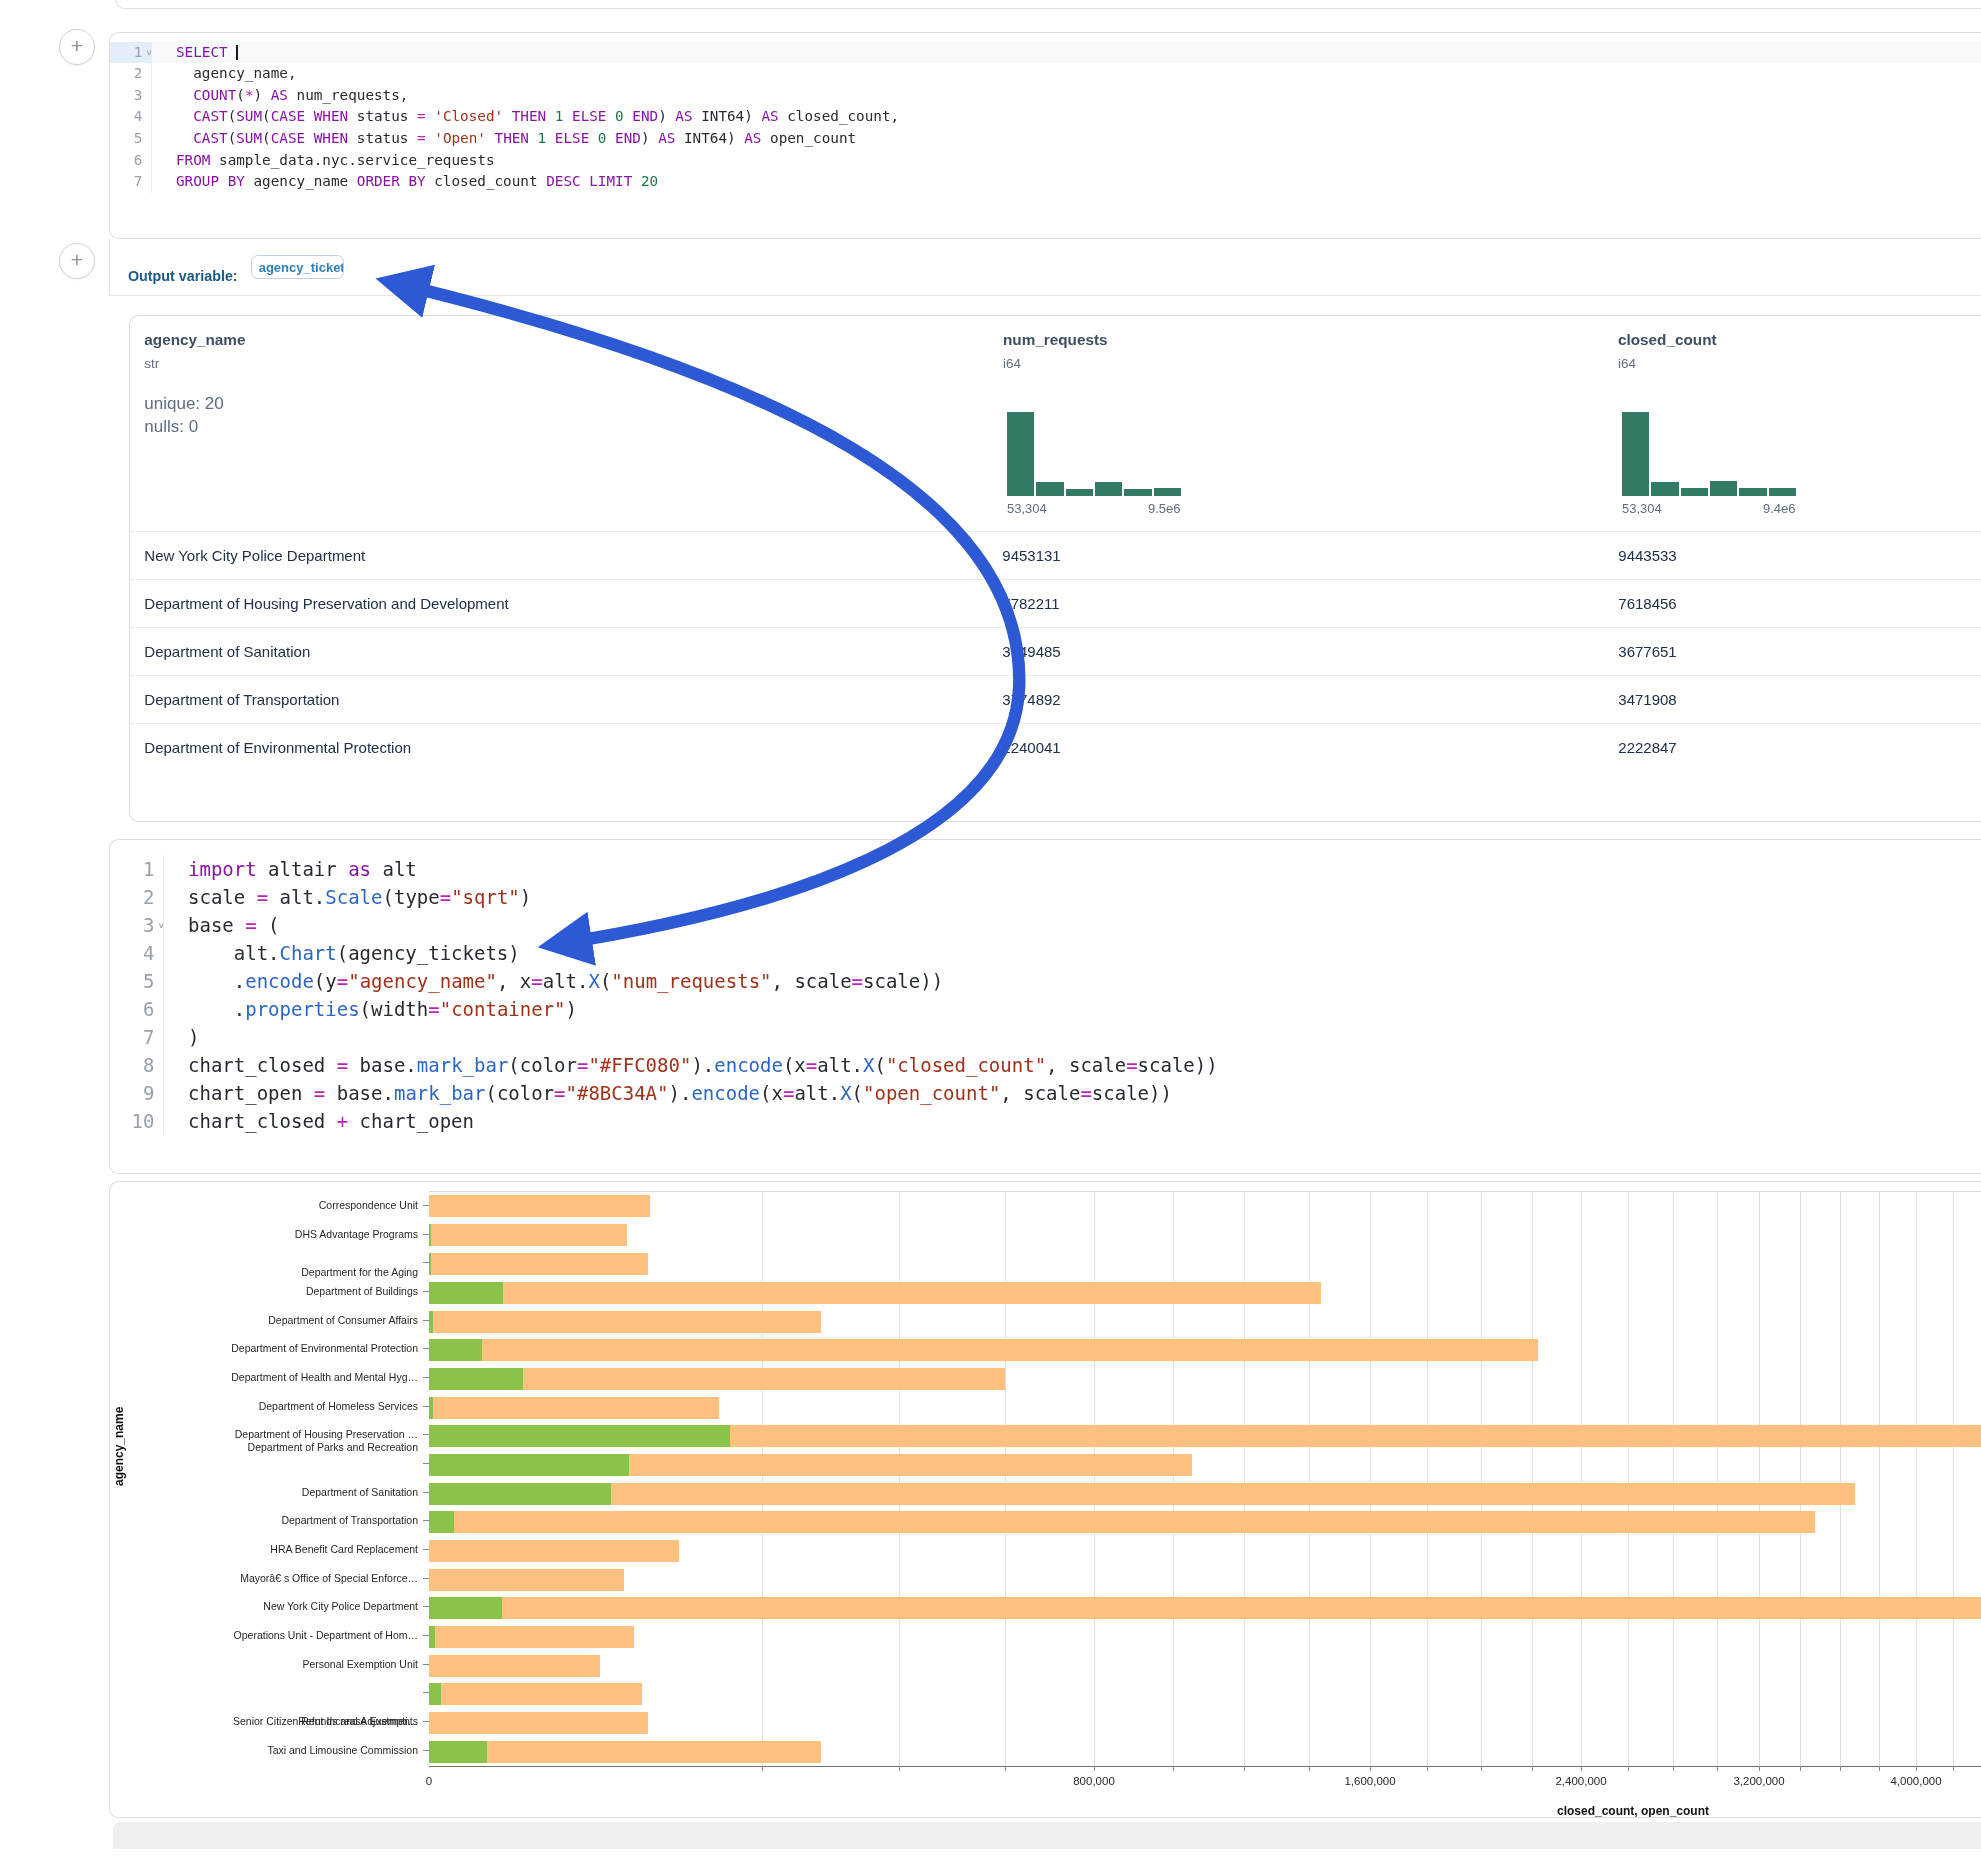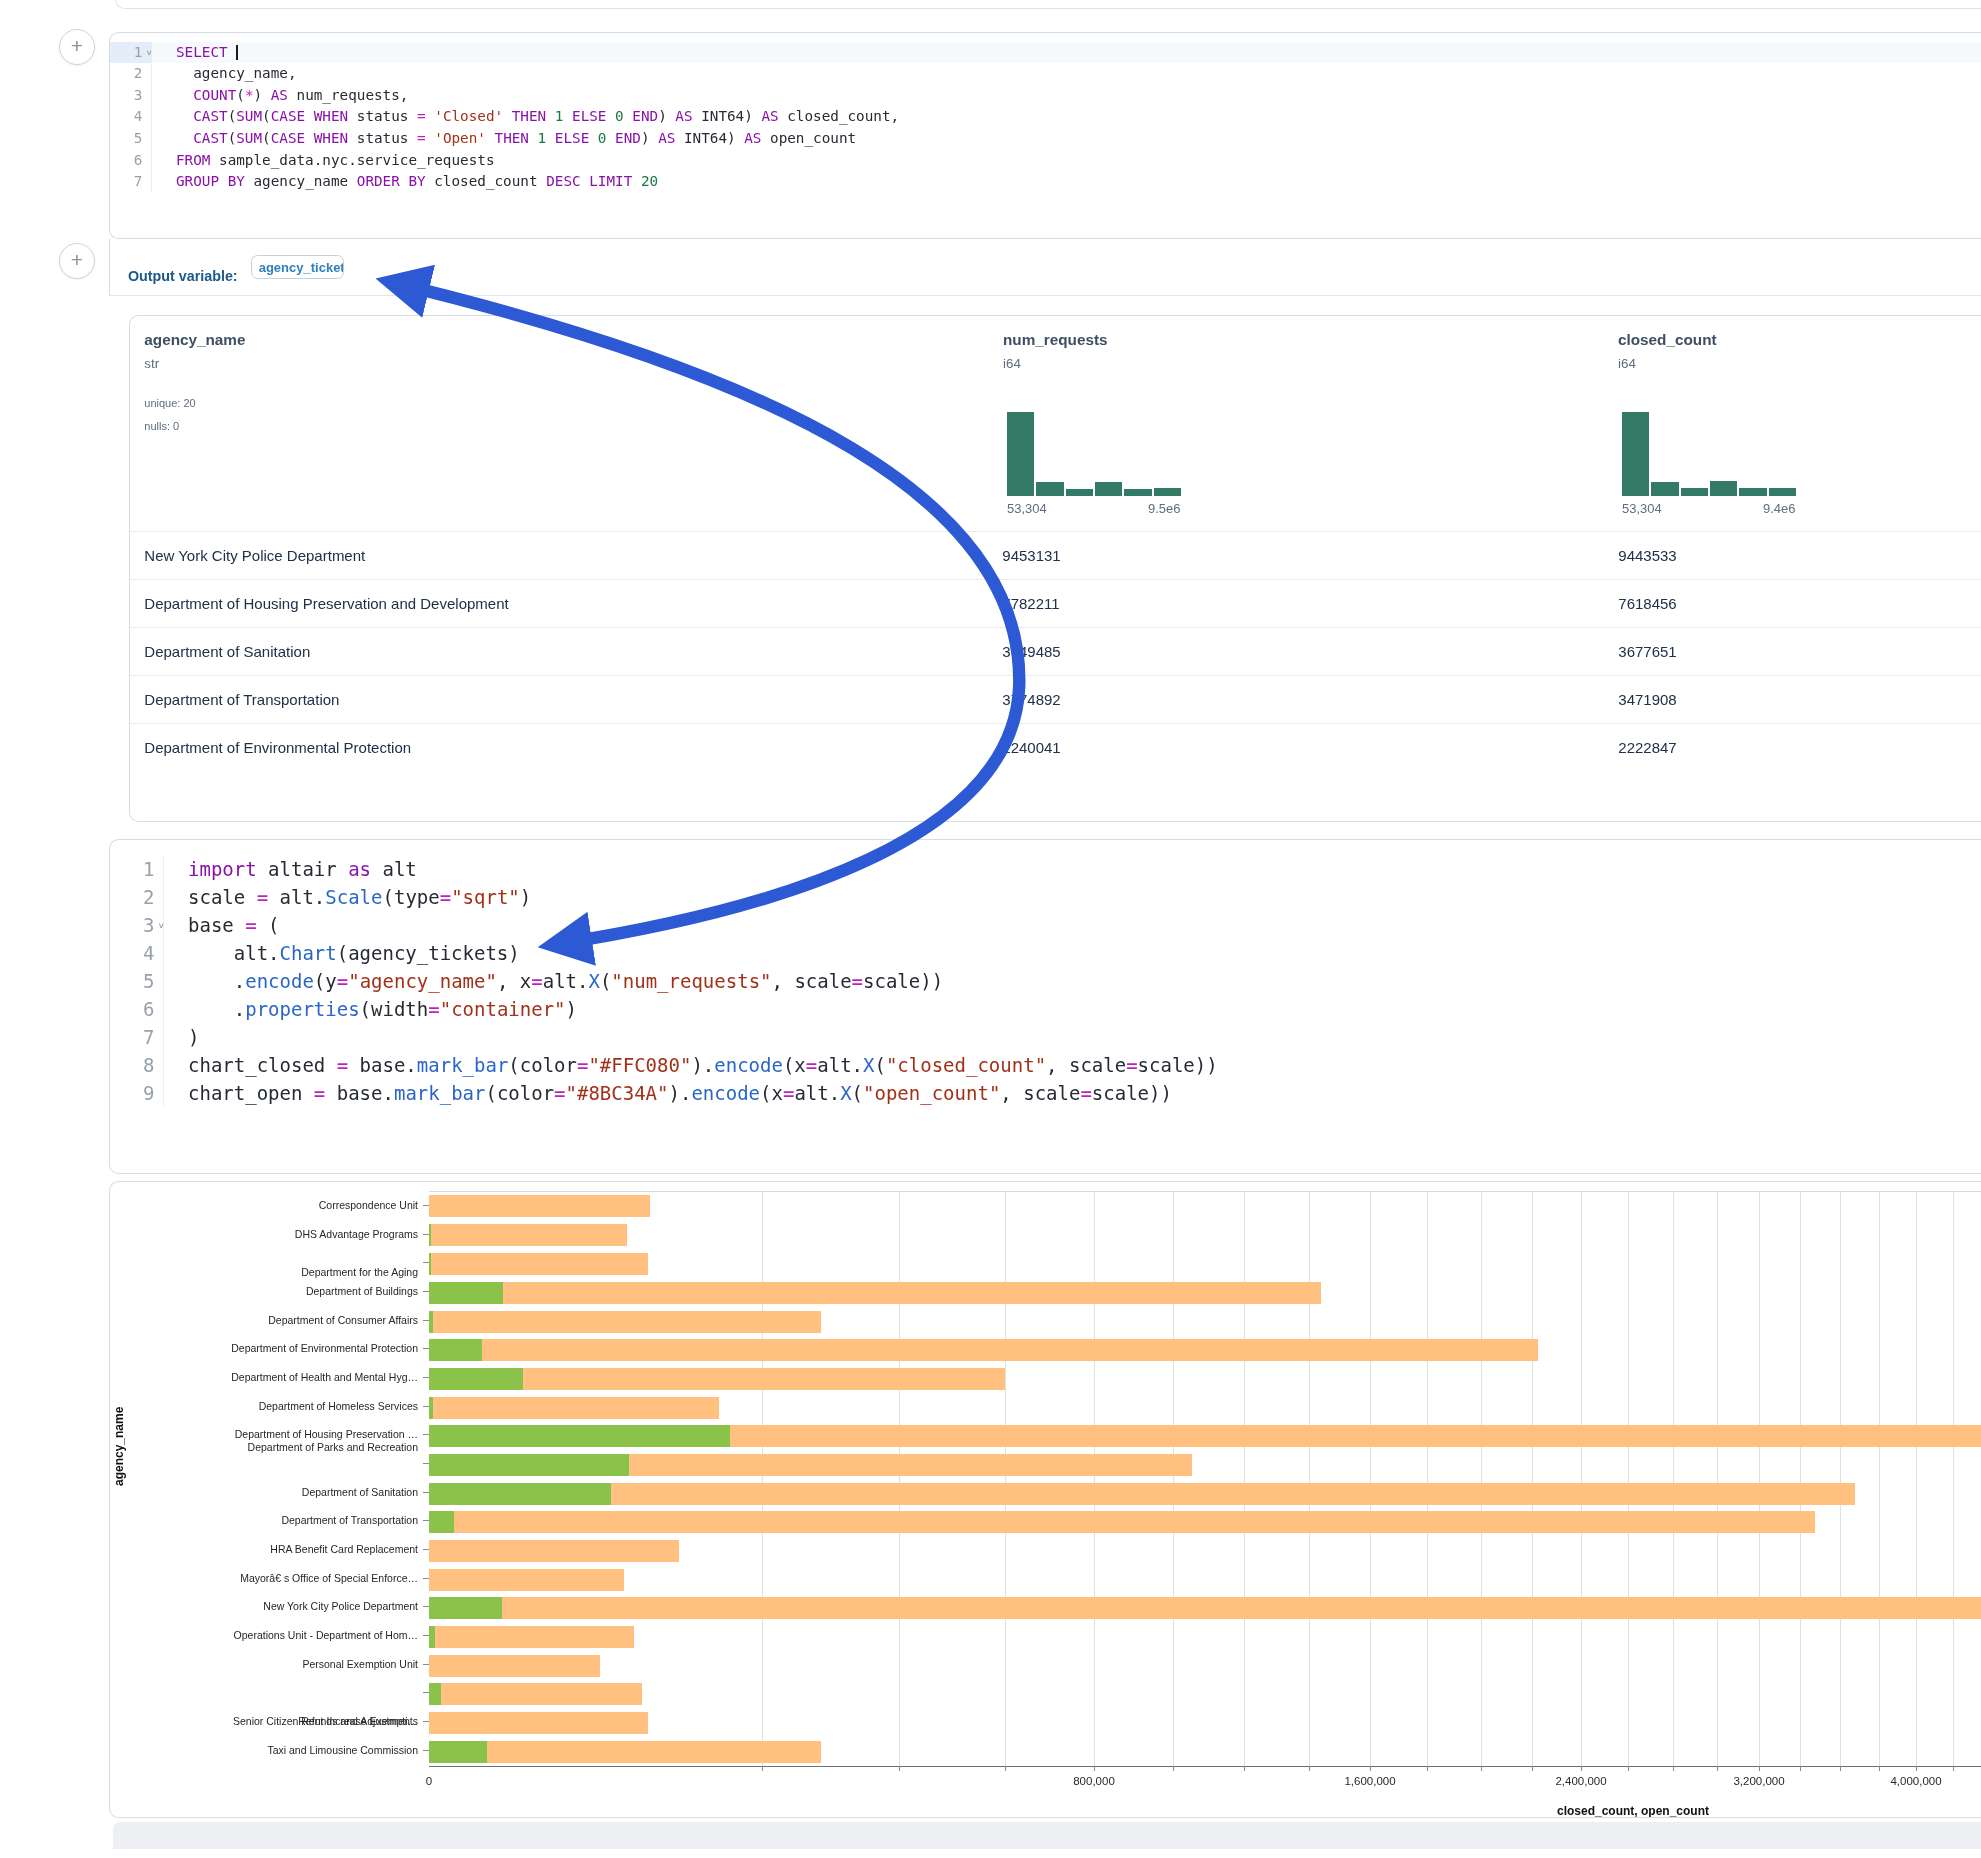--- a/index.html
+++ b/index.html
@@ -35,21 +35,21 @@
     padding-left:18px;box-sizing:border-box;}
   #output-label{font-weight:bold;font-size:14.3px;color:#1a5a8c;margin-top:17px;}
   #var-chip{margin-left:13.4px;border:1px solid #c6d0da;border-radius:6.7px;background:#fff;
     padding:3.8px 6.7px;font-size:13px;color:#2e7fc1;font-weight:bold;max-width:78px;
     overflow:hidden;white-space:nowrap;}
   
   #table-card{left:129px;top:315px;right:0;height:507px;border-right:none;}
   .th-block{position:absolute;top:15.3px;}
   .th-name{font-size:15.3px;font-weight:bold;color:#3e4f64;}
   .th-type{font-size:13.4px;color:#5f6e82;margin-top:6.7px;}
-  .th-stats{font-size:11px;color:#5f6e82;margin-top:21px;line-height:23px;}
+  .th-stats{font-size:17px;color:#5f6e82;margin-top:21px;line-height:23px;}
   .hist{position:absolute;top:96px;height:84px;width:174px;display:flex;align-items:flex-end;gap:1.9px;}
   .hist .bar{flex:1;background:#337a66;}
   .hist-labels{position:absolute;top:185px;width:191px;font-size:13px;color:#5f6e82;}
   .hist-max{position:absolute;left:141px;top:0;}
   #table-rows{position:absolute;left:0;right:0;top:215px;}
   .t-row{display:grid;grid-template-columns:858px 616px 1fr;padding-left:14.3px;height:47px;
     align-items:center;border-top:1px solid #e8ecf0;font-size:15px;color:#20304a;}
   #table-footer{position:absolute;left:0;right:0;top:449px;height:56px;display:flex;
     align-items:center;padding-left:20px;color:#5b6b80;font-size:14.3px;}
   #table-footer svg{margin-right:21px;}
@@ -166,20 +166,21 @@
 <div id="py-cell" class="panel code-cell">
     <div class="code-line"><span class="gutter">1</span><span class="code-text"><span class="tok-k">import</span><span class="tok-p"> altair </span><span class="tok-k">as</span><span class="tok-p"> alt</span></span></div>
     <div class="code-line"><span class="gutter">2</span><span class="code-text"><span class="tok-p">scale </span><span class="tok-o">=</span><span class="tok-p"> alt.</span><span class="tok-f">Scale</span><span class="tok-p">(type</span><span class="tok-o">=</span><span class="tok-s">"sqrt"</span><span class="tok-p">)</span></span></div>
     <div class="code-line"><span class="gutter">3<span class="chev">∨</span></span><span class="code-text"><span class="tok-p">base </span><span class="tok-o">=</span><span class="tok-p"> (</span></span></div>
     <div class="code-line"><span class="gutter">4</span><span class="code-text"><span class="tok-p">    alt.</span><span class="tok-f">Chart</span><span class="tok-p">(agency_tickets)</span></span></div>
     <div class="code-line"><span class="gutter">5</span><span class="code-text"><span class="tok-p">    .</span><span class="tok-f">encode</span><span class="tok-p">(y</span><span class="tok-o">=</span><span class="tok-s">"agency_name"</span><span class="tok-p">, x</span><span class="tok-o">=</span><span class="tok-p">alt.</span><span class="tok-f">X</span><span class="tok-p">(</span><span class="tok-s">"num_requests"</span><span class="tok-p">, scale</span><span class="tok-o">=</span><span class="tok-p">scale))</span></span></div>
     <div class="code-line"><span class="gutter">6</span><span class="code-text"><span class="tok-p">    .</span><span class="tok-f">properties</span><span class="tok-p">(width</span><span class="tok-o">=</span><span class="tok-s">"container"</span><span class="tok-p">)</span></span></div>
     <div class="code-line"><span class="gutter">7</span><span class="code-text"><span class="tok-p">)</span></span></div>
     <div class="code-line"><span class="gutter">8</span><span class="code-text"><span class="tok-p">chart_closed </span><span class="tok-o">=</span><span class="tok-p"> base.</span><span class="tok-f">mark_bar</span><span class="tok-p">(color</span><span class="tok-o">=</span><span class="tok-s">"#FFC080"</span><span class="tok-p">).</span><span class="tok-f">encode</span><span class="tok-p">(x</span><span class="tok-o">=</span><span class="tok-p">alt.</span><span class="tok-f">X</span><span class="tok-p">(</span><span class="tok-s">"closed_count"</span><span class="tok-p">, scale</span><span class="tok-o">=</span><span class="tok-p">scale))</span></span></div>
     <div class="code-line"><span class="gutter">9</span><span class="code-text"><span class="tok-p">chart_open </span><span class="tok-o">=</span><span class="tok-p"> base.</span><span class="tok-f">mark_bar</span><span class="tok-p">(color</span><span class="tok-o">=</span><span class="tok-s">"#8BC34A"</span><span class="tok-p">).</span><span class="tok-f">encode</span><span class="tok-p">(x</span><span class="tok-o">=</span><span class="tok-p">alt.</span><span class="tok-f">X</span><span class="tok-p">(</span><span class="tok-s">"open_count"</span><span class="tok-p">, scale</span><span class="tok-o">=</span><span class="tok-p">scale))</span></span></div>
+    <div class="code-line"><span class="gutter">10</span><span class="code-text"><span class="tok-p">chart_closed </span><span class="tok-o">+</span><span class="tok-p"> chart_open</span></span></div>
   </div>
 
 <div id="chart-card" class="panel">
   <div id="y-title">agency_name</div>
   <div id="ylabels">
       <div style="top: 0px;">Correspondence Unit</div>
       <div style="top: 29px;">DHS Advantage Programs</div>
       <div style="top: 67px;">Department for the Aging</div>
       <div style="top: 86px;">Department of Buildings</div>
       <div style="top: 115px;">Department of Consumer Affairs</div>

